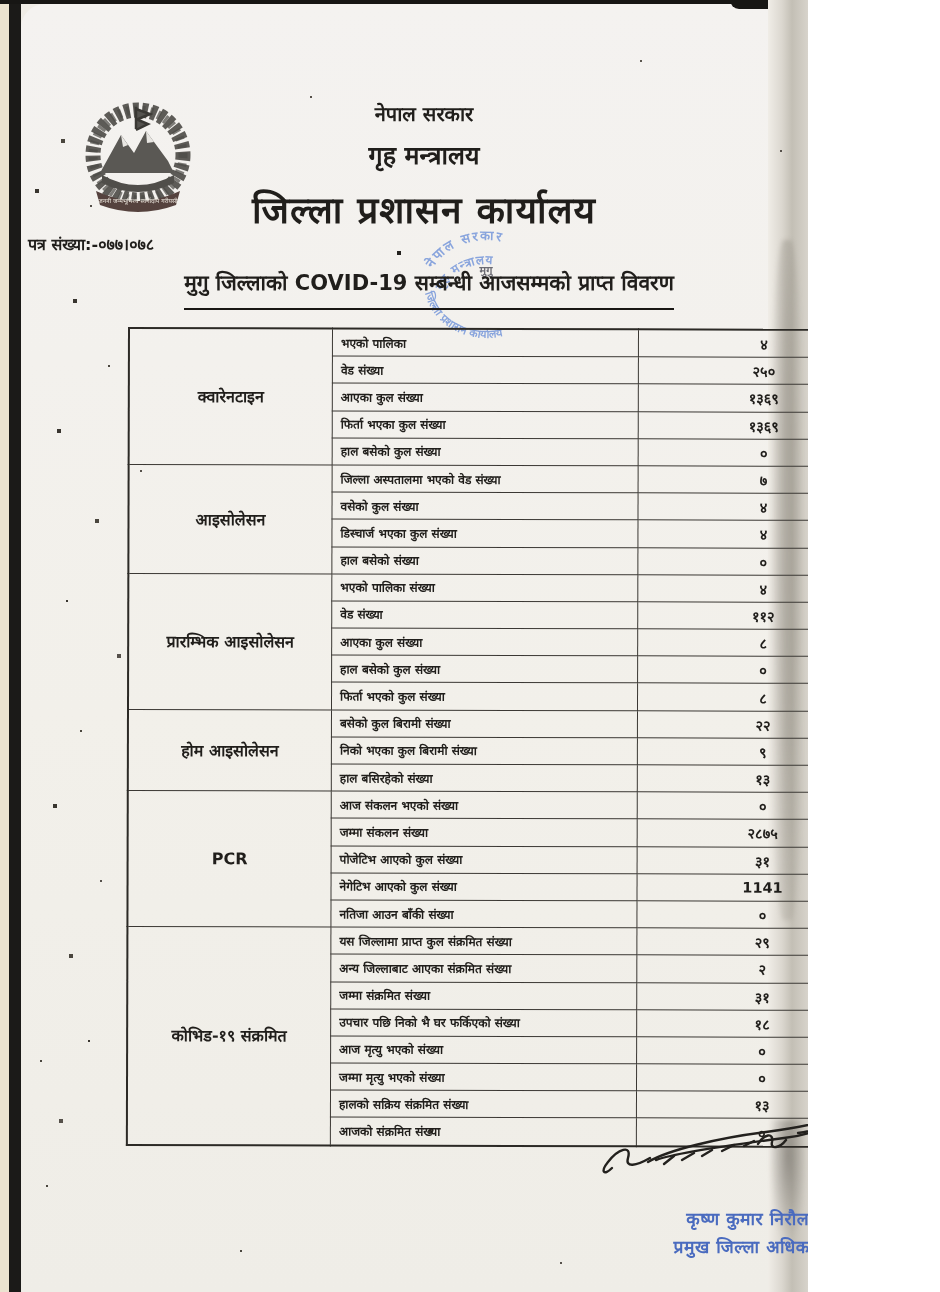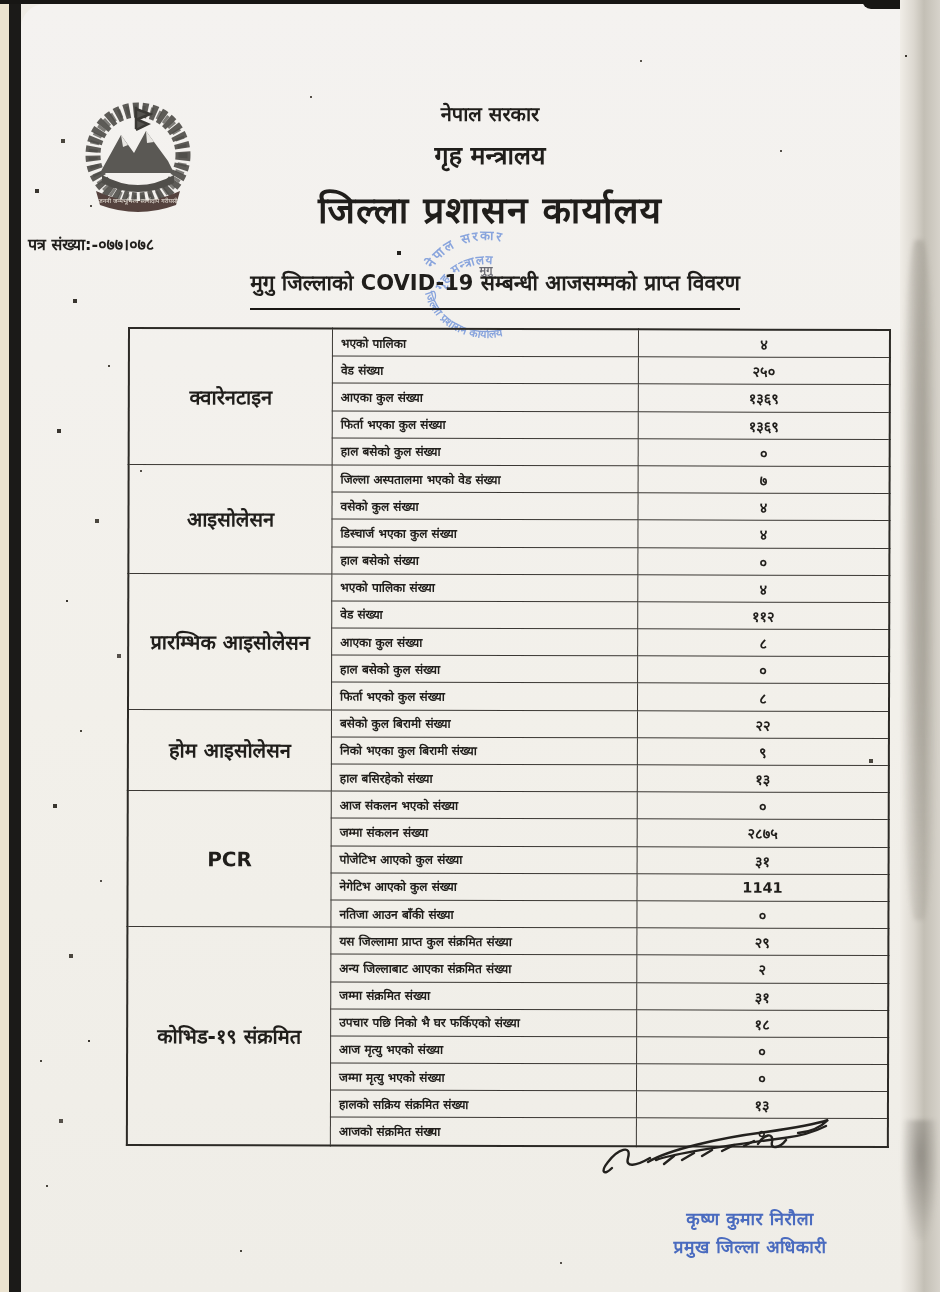--- a/index.html
+++ b/index.html
@@ -1,17 +1,17 @@
 <!DOCTYPE html>
 <html><head>
 <meta charset="utf-8">
 <style>
   html,body{margin:0;padding:0;}
   .page{
-    position:relative;width:940px;height:1292px;overflow:hidden;
+    position:relative;width:808px;height:1292px;overflow:hidden;
     background:#efece6;font-family:"DejaVu Sans", sans-serif;color:#201e1b;
   }
   
   .edge-left-cream{position:absolute;left:0;top:0;width:9px;height:100%;background:#ebe3d0;}
   .edge-left-black{position:absolute;left:9px;top:0;width:12px;height:100%;background:#1b1a18;}
   .edge-top{position:absolute;top:0;left:0;width:100%;height:4px;background:#171614;}
   .edge-top-right{position:absolute;top:0;right:0;width:78px;height:9px;background:#171614;border-bottom-left-radius:10px;}
   .paper{
     position:absolute;left:21px;top:4px;width:879px;height:1288px;
     background:linear-gradient(180deg,#f4f2f0 0%,#f2f0ea 55%,#efede7 100%);
@@ -58,21 +58,21 @@
   .date-line{position:absolute;left:0;top:302px;width:886px;text-align:right;font-size:15px;font-weight:700;}
 
   
   .covid-table{
     position:absolute;left:128px;top:327px;border-collapse:collapse;
     transform:rotate(0.15deg);transform-origin:left top;
     table-layout:fixed;width:758px;
   }
   .covid-table td{border:1.5px solid #3b3834;height:26.2px;padding:0 8px;overflow:hidden;white-space:nowrap;}
   .covid-table{border:2px solid #2c2a26;}
-  td.cat{width:186px;text-align:center;font-size:20px;font-weight:700;}
+  td.cat{width:186px;text-align:center;font-size:16px;font-weight:700;}
   td.lbl{width:289px;font-size:12px;font-weight:700;}
   td.val{width:234px;text-align:center;font-size:14.5px;font-weight:700;}
 
   
   .sig-scribble{position:absolute;left:598px;top:1116px;width:240px;height:70px;}
   .sig-block{position:absolute;left:620px;top:1186px;width:260px;text-align:center;}
   .sig-name{font-size:17.5px;font-weight:700;letter-spacing:.5px;margin-top:20px;}
   .sig-post{font-size:17.5px;font-weight:700;margin-top:4px;letter-spacing:.5px;}
 </style>
 </head>

